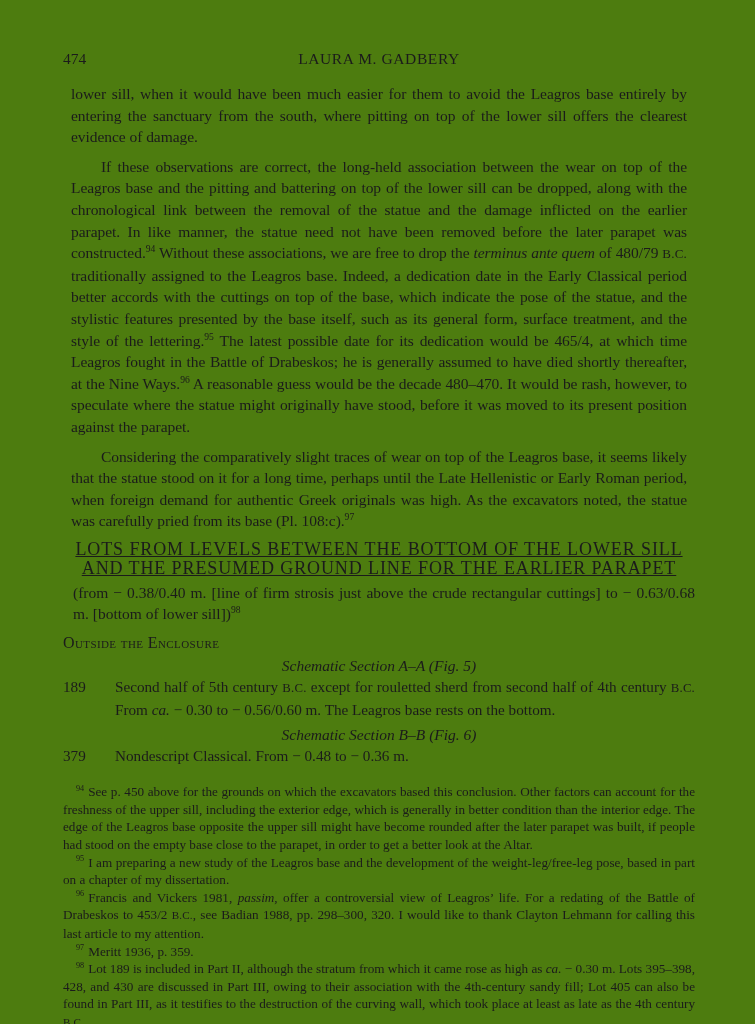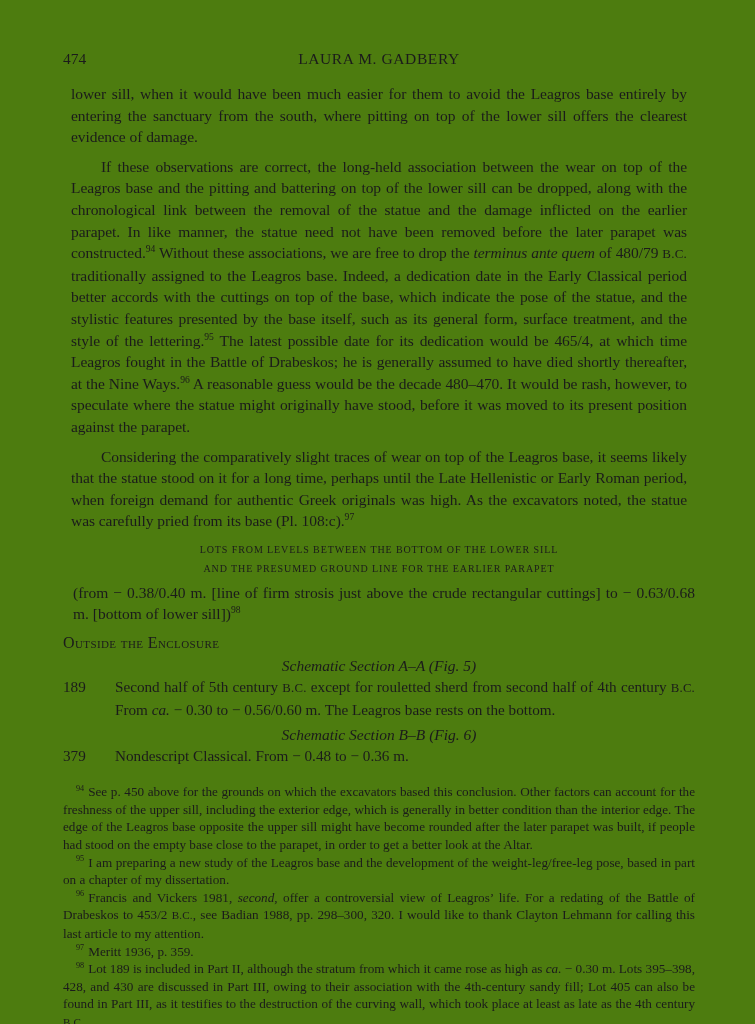--- a/index.html
+++ b/index.html
@@ -49,25 +49,26 @@
     font-size: 0.62em;
     line-height: 0;
     vertical-align: super;
     letter-spacing: 0;
   }
   .it { font-style: italic; }
   .sc { font-size: 0.84em; letter-spacing: 0.2px; }
   
   .section-heading {
     margin: 5px 0 3px 0;
-    font-size: 10px;
+    font-size: 18px;
     font-weight: normal;
     line-height: 19.5px;
     text-align: center;
     letter-spacing: 0.9px;
+    text-decoration: underline;
   }
   .subheading {
     margin: 2px 0 0 10px;
     font-size: 15.5px;
     line-height: 21.6px;
     text-align: justify;
   }
   .group-label {
     margin: 9px 0 0 0;
     font-size: 16px;
@@ -144,21 +145,21 @@
   </main>
 
   <footer class="footnotes">
     <p class="footnote">
       <sup class="fn-num">94</sup><span><span>See p. 450 above for the grounds on which the excavators based this conclusion. Other factors can account for the freshness of the upper sill, including the exterior edge, which is generally in better condition than the interior edge. The edge of the Leagros base opposite the upper sill might have become rounded after the later parapet was built, if people had stood on the empty base close to the parapet, in order to get a better look at the Altar.</span></span>
     </p>
     <p class="footnote">
       <sup class="fn-num">95</sup><span><span>I am preparing a new study of the Leagros base and the development of the weight-leg/free-leg pose, based in part on a chapter of my dissertation.</span></span>
     </p>
     <p class="footnote">
-      <sup class="fn-num">96</sup><span><span>Francis and Vickers 1981, </span><span class="it">second</span><span>, offer a controversial view of Leagros’ life. For a redating of the Battle of Drabeskos to 453/2 </span><span class="sc">B.C.</span><span>, see Badian 1988, pp. 298–300, 320. I would like to thank Clayton Lehmann for calling this last article to my attention.</span></span>
+      <sup class="fn-num">96</sup><span><span>Francis and Vickers 1981, </span><span class="it">passim</span><span>, offer a controversial view of Leagros’ life. For a redating of the Battle of Drabeskos to 453/2 </span><span class="sc">B.C.</span><span>, see Badian 1988, pp. 298–300, 320. I would like to thank Clayton Lehmann for calling this last article to my attention.</span></span>
     </p>
     <p class="footnote">
       <sup class="fn-num">97</sup><span><span>Meritt 1936, p. 359.</span></span>
     </p>
     <p class="footnote">
       <sup class="fn-num">98</sup><span><span>Lot 189 is included in Part II, although the stratum from which it came rose as high as </span><span class="it">ca.</span><span> − 0.30 m. Lots 395–398, 428, and 430 are discussed in Part III, owing to their association with the 4th-century sandy fill; Lot 405 can also be found in Part III, as it testifies to the destruction of the curving wall, which took place at least as late as the 4th century </span><span class="sc">B.C.</span></span>
     </p>
   </footer>
 
 </div>

